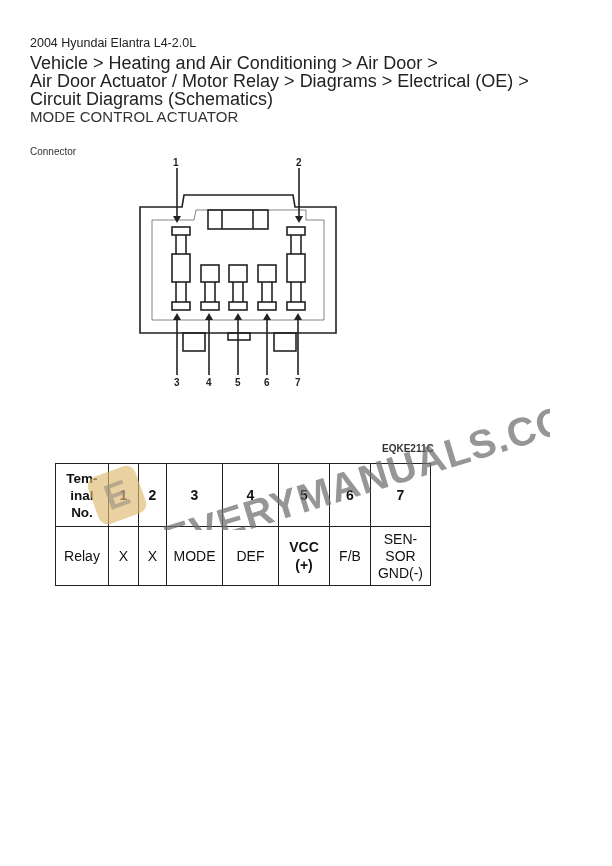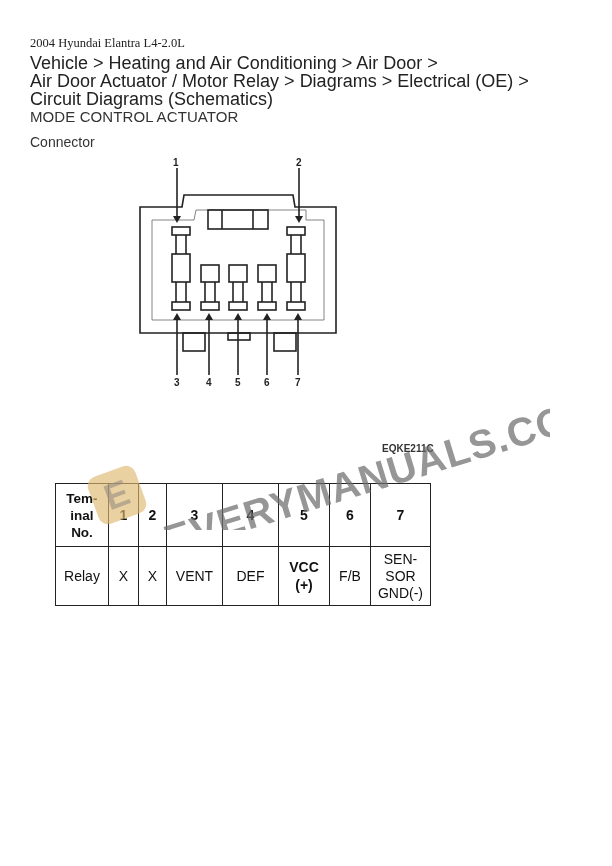--- a/index.html
+++ b/index.html
@@ -1,24 +1,24 @@
 <!DOCTYPE html>
 <html><head>
 <meta charset="utf-8">
 <style>
   html, body { margin:0; padding:0; background:#ffffff; }
   body { width:612px; height:866px; position:relative; overflow:hidden; font-family:"Liberation Sans", sans-serif; color:#222; }
-  .vehicle { position:absolute; left:30px; top:36px; font-size:12.5px; color:#222;font-family:Liberation Serif, serif; }
+  .vehicle { position:absolute; left:30px; top:36px; font-size:12.5px; color:#222; }
   .breadcrumb { position:absolute; left:30px; top:54px; width:560px; font-size:18px; line-height:18px; color:#222; }
   .breadcrumb span { white-space:nowrap; }
   .title { position:absolute; left:30px; top:108px; font-size:15px; color:#333; letter-spacing:0.1px;text-align:right; }
-  .caption { position:absolute; left:30px; top:134px; font-size:14px; color:#333; }
+  .caption { position:absolute; left:30px; top:146px; font-size:10px; color:#333; }
   .diagram { position:absolute; left:130px; top:150px; width:220px; height:250px; }
   .figcode { position:absolute; left:382px; top:443px; font-size:10px; font-weight:bold; color:#333;text-align:right; }
-  table.pins { position:absolute; left:55px; top:483px; border-collapse:collapse; font-family:"Liberation Sans", sans-serif; font-weight:bold; }
+  table.pins { position:absolute; left:55px; top:463px; border-collapse:collapse; font-family:"Liberation Sans", sans-serif; font-weight:bold; }
   table.pins td { border:1.5px solid #222; text-align:center; vertical-align:middle; font-size:14px; color:#111; padding:0; }
   table.pins tr.r1 td { height:62px; }
   table.pins tr.r2 td { height:58px; font-weight:normal; font-size:14px; }
   table.pins td.hdr { font-weight:bold; font-size:13.5px; line-height:17px; text-align:center; }
   .watermark { position:absolute; left:120px; top:330px; width:430px; height:200px; pointer-events:none; }
   .logo { position:absolute; left:92px; top:470px; width:50px; height:50px; border-radius:10px; background:rgba(222,184,110,0.65); transform:rotate(-20deg); pointer-events:none; }
   .logo-e { position:absolute; left:0; top:0; width:50px; height:50px; display:flex; align-items:center; justify-content:center; font-size:36px; font-weight:bold; color:rgba(150,140,130,0.6); }
 </style>
 </head>
 <body>
@@ -127,21 +127,21 @@
     <td style="width:55px;">3</td>
     <td style="width:55px;">4</td>
     <td style="width:50px;">5</td>
     <td style="width:40px;">6</td>
     <td style="width:59px;">7</td>
   </tr>
   <tr class="r2">
     <td>Relay</td>
     <td>X</td>
     <td>X</td>
-    <td>VENT</td>
+    <td>MODE</td>
     <td>DEF</td>
     <td style="line-height:18px;font-weight:bold;">
       <div>VCC</div>
       <div>(+)</div>
     </td>
     <td>F/B</td>
     <td style="line-height:17px;">
       <div>SEN-</div>
       <div>SOR</div>
       <div>GND(-)</div>

